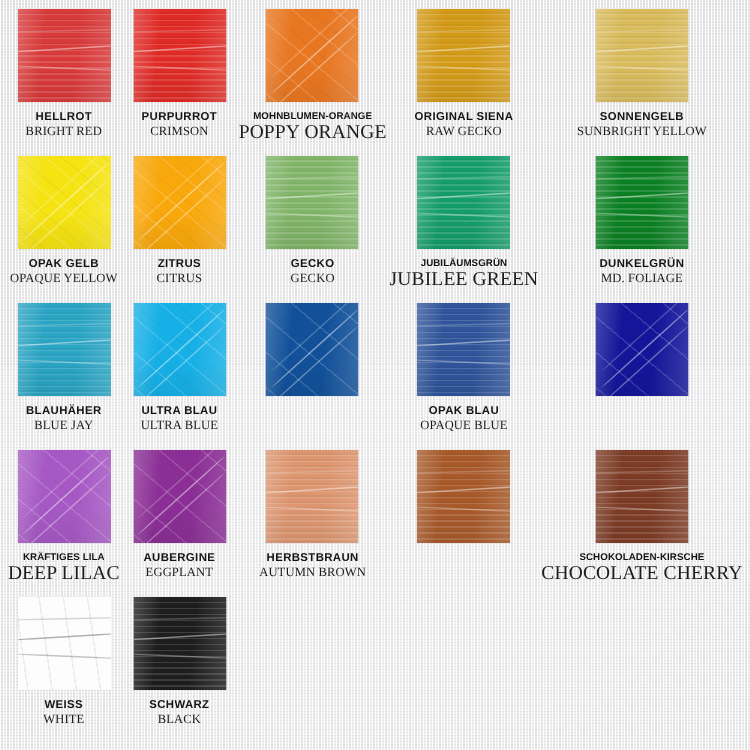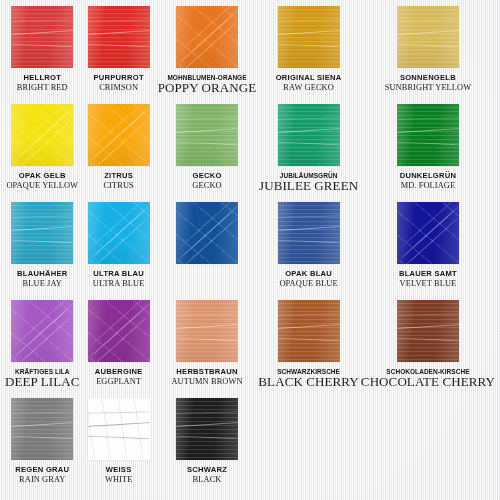--- a/index.html
+++ b/index.html
@@ -400,24 +400,20 @@
       </div>
       <div class="cell">
         <div class="swatch diag">
           <div class="base" style="background: rgb(20, 22, 154);"></div>
           <div class="streaks"></div>
           <div class="sheen"></div>
           <div class="stroke3"></div>
           <div class="stroke1"></div>
           <div class="stroke2"></div>
         </div>
-        <div class="labels">
-          <span class="name-de">BLAUER SAMT</span>
-          <span class="name-en">VELVET BLUE</span>
-        </div>
       </div>
       <div class="cell tight">
         <div class="swatch diag">
           <div class="base" style="background: rgb(166, 89, 196);"></div>
           <div class="streaks"></div>
           <div class="sheen"></div>
           <div class="stroke3"></div>
           <div class="stroke1"></div>
           <div class="stroke2"></div>
         </div>
@@ -456,54 +452,36 @@
       </div>
       <div class="cell tight">
         <div class="swatch horiz">
           <div class="base" style="background: rgb(168, 90, 42);"></div>
           <div class="streaks"></div>
           <div class="sheen"></div>
           <div class="stroke3"></div>
           <div class="stroke1"></div>
           <div class="stroke2"></div>
         </div>
-        <div class="labels">
-          <span class="name-de">SCHWARZKIRSCHE</span>
-          <span class="name-en">BLACK CHERRY</span>
-        </div>
       </div>
       <div class="cell tight">
         <div class="swatch horiz">
           <div class="base" style="background: rgb(125, 60, 37);"></div>
           <div class="streaks"></div>
           <div class="sheen"></div>
           <div class="stroke3"></div>
           <div class="stroke1"></div>
           <div class="stroke2"></div>
         </div>
         <div class="labels">
           <span class="name-de">SCHOKOLADEN-KIRSCHE</span>
           <span class="name-en">CHOCOLATE CHERRY</span>
         </div>
       </div>
       <div class="cell">
-        <div class="swatch horiz">
-          <div class="base" style="background: rgb(125, 125, 125);"></div>
-          <div class="streaks"></div>
-          <div class="sheen"></div>
-          <div class="stroke3"></div>
-          <div class="stroke1"></div>
-          <div class="stroke2"></div>
-        </div>
-        <div class="labels">
-          <span class="name-de">REGEN GRAU</span>
-          <span class="name-en">RAIN GRAY</span>
-        </div>
-      </div>
-      <div class="cell">
         <div class="swatch lightpaint">
           <div class="base" style="background: rgb(253, 253, 253);"></div>
           <div class="streaks"></div>
           <div class="sheen"></div>
           <div class="stroke3"></div>
           <div class="stroke1"></div>
           <div class="stroke2"></div>
         </div>
         <div class="labels">
           <span class="name-de">WEISS</span>

